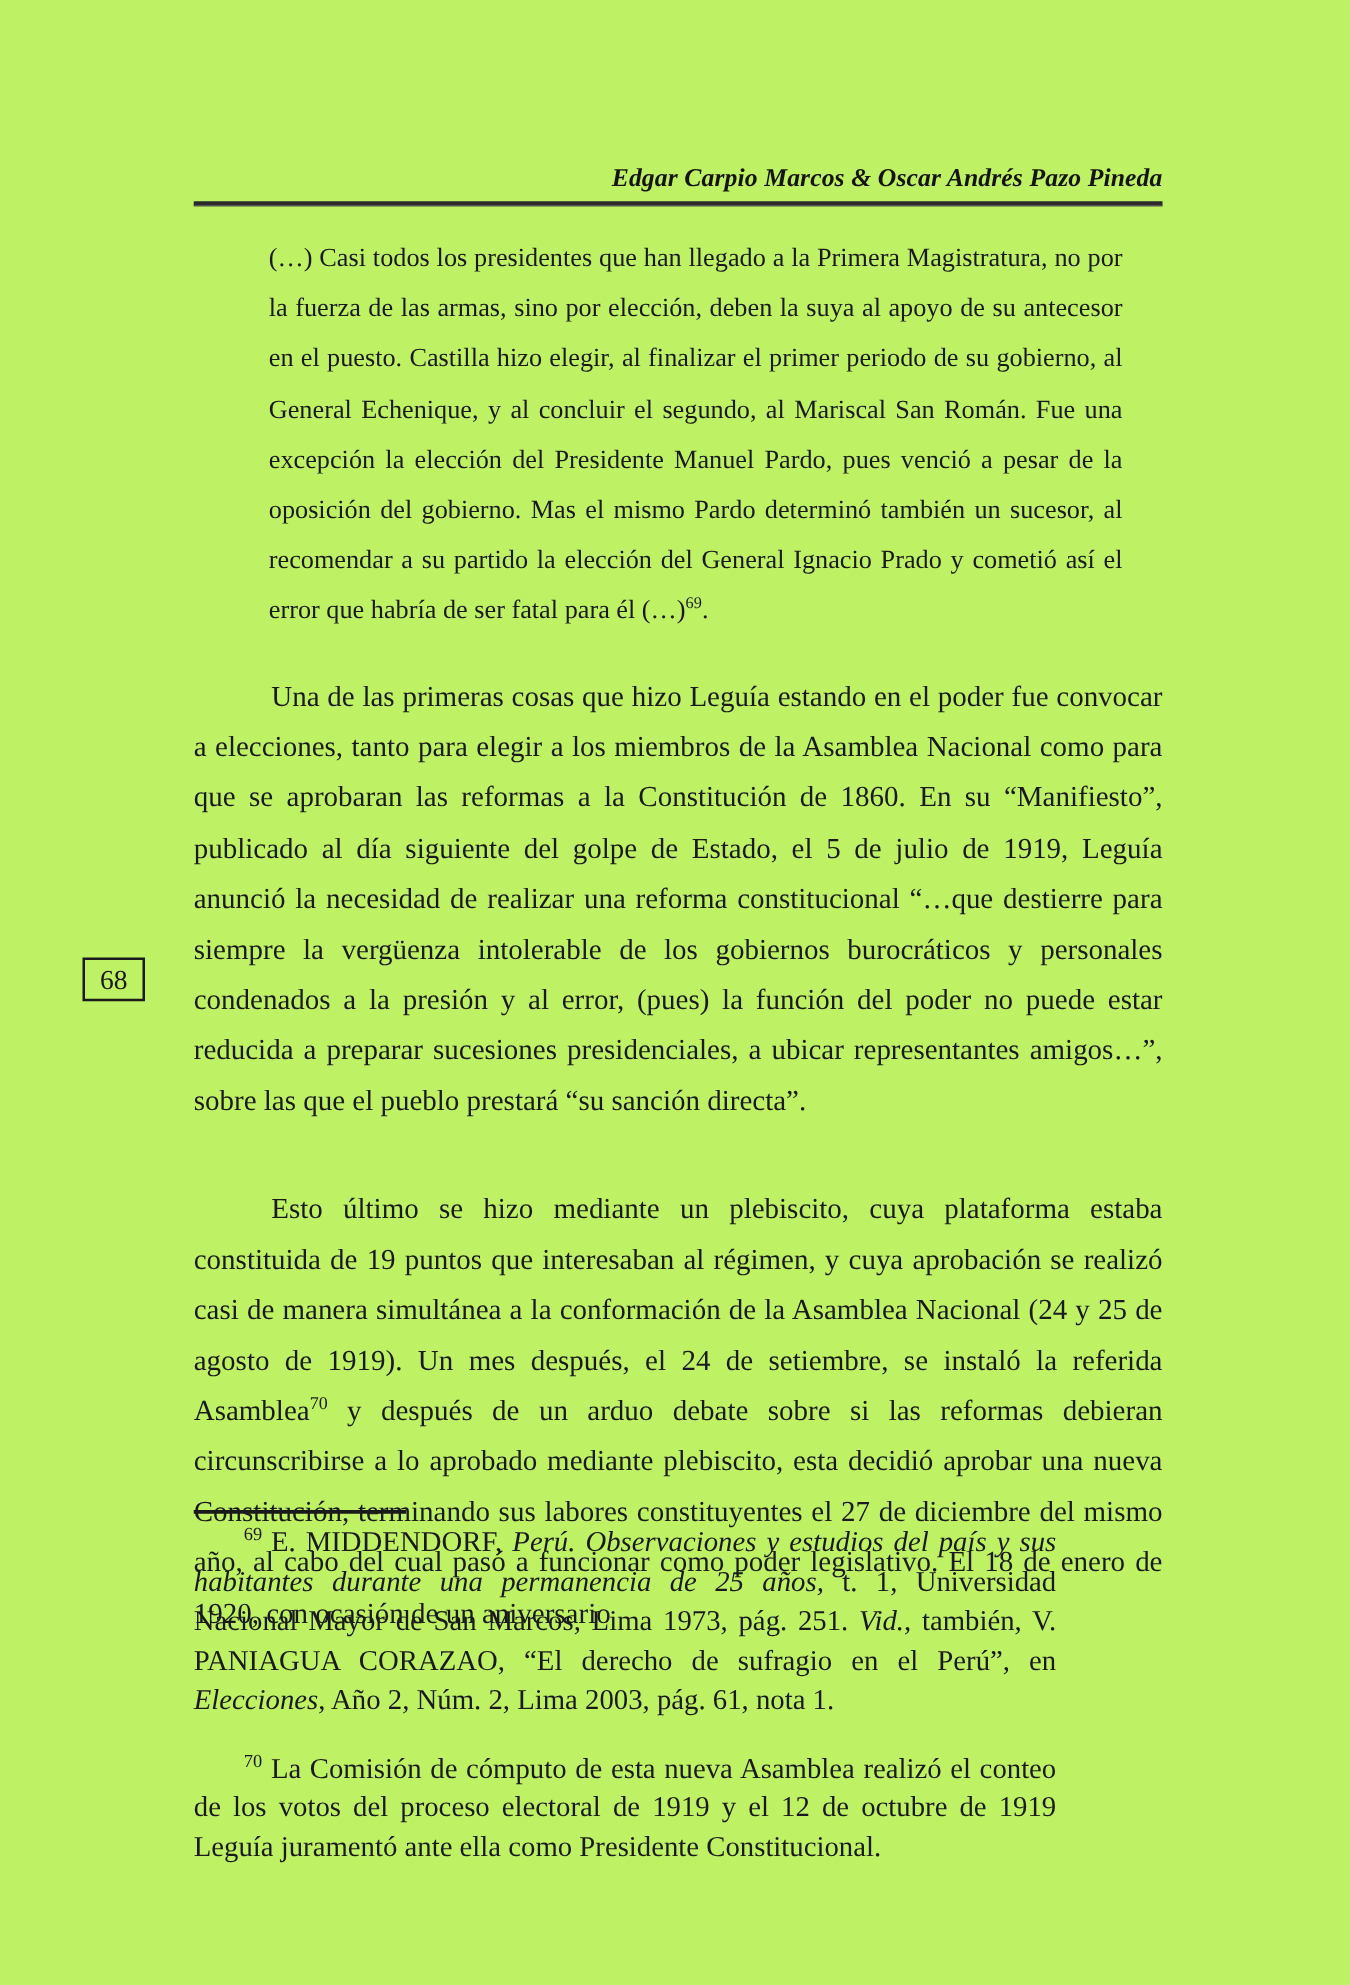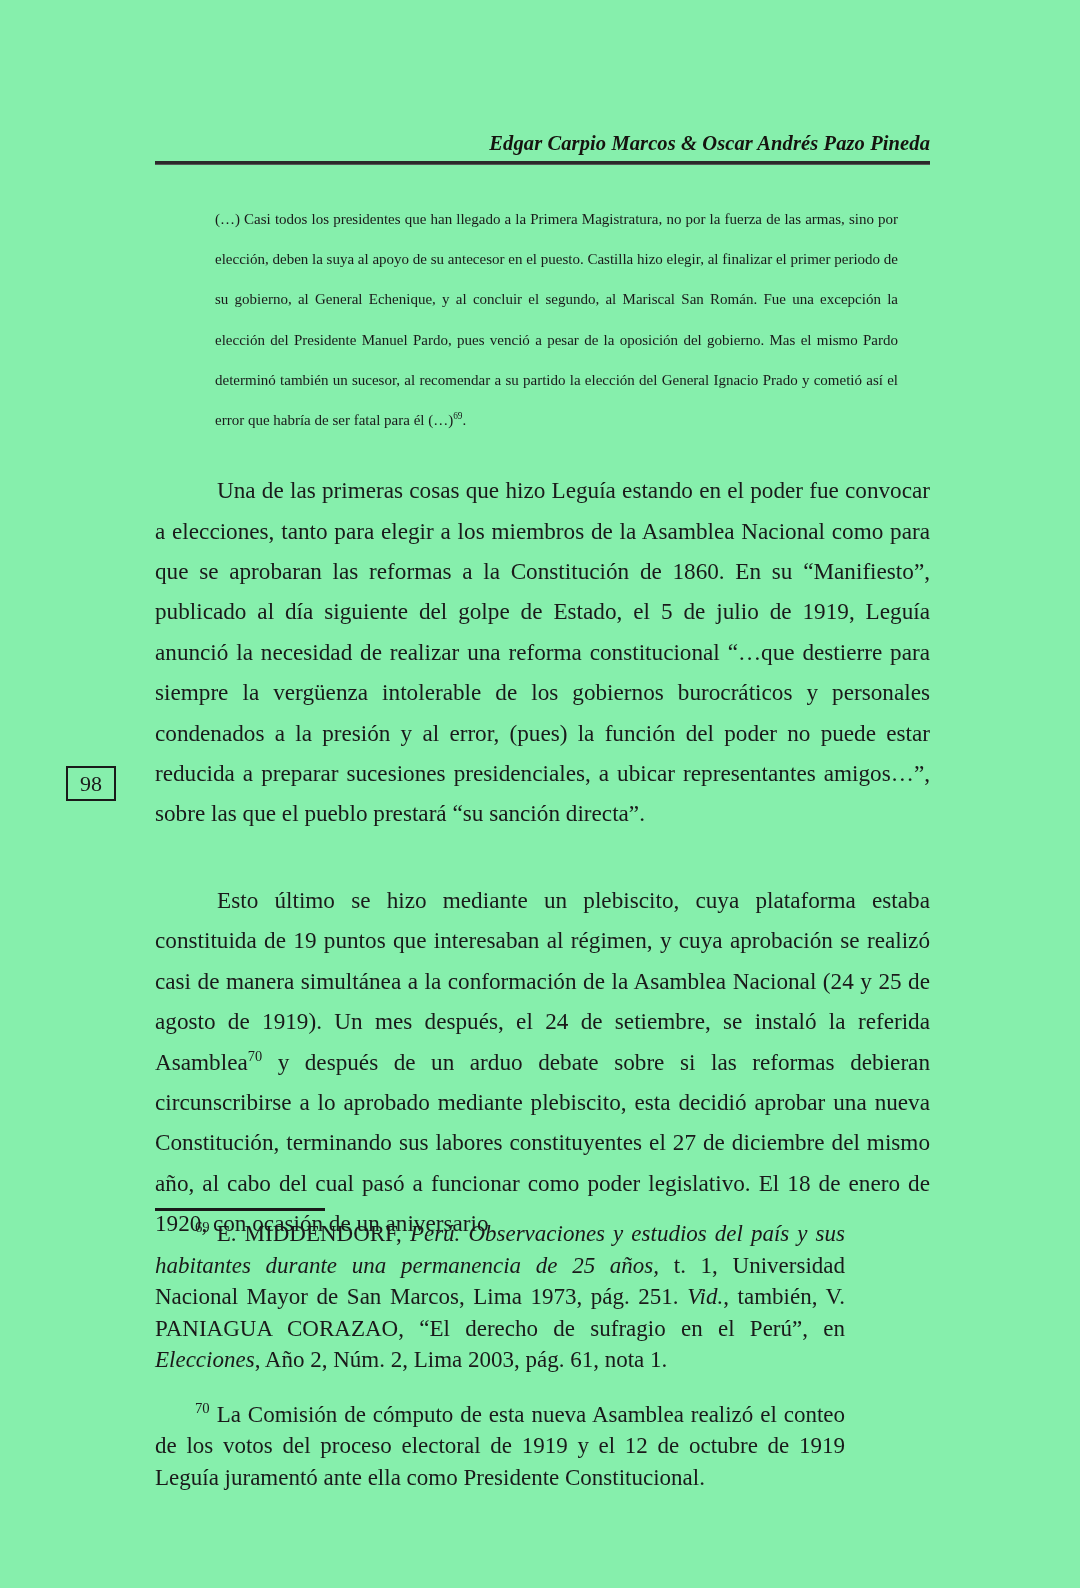--- a/index.html
+++ b/index.html
@@ -13,21 +13,21 @@
     height: 1588px;
     position: relative;
     font-family: "Liberation Serif", "DejaVu Serif", serif;
     color: #1a1a1a;
     overflow: hidden;
   }
 
   .page {
     position: absolute;
     inset: 0;
-    background: #86efac;
+    background: #bef264;
   }
 
   
   .running-head {
     position: absolute;
     left: 155px;
     top: 132px;
     width: 775px;
     text-align: right;
     font-style: italic;
@@ -68,23 +68,23 @@
 
   
   .col {
     position: absolute;
     left: 155px;
     top: 186px;
     width: 775px;
   }
 
   .blockquote {
-    margin: 13px 0 0 60px;
+    margin: 0 0 0 60px;
     width: 683px;
-    font-size: 15px;
+    font-size: 21px;
     line-height: 40.2px;
     text-align: justify;
     text-justify: inter-word;
     hyphens: none;
   }
 
   p.body-par {
     margin: 0;
     width: 775px;
     font-size: 23.2px;
@@ -139,21 +139,21 @@
 </head>
 <body>
 
 <div class="page">
 
   <div class="running-head">Edgar Carpio Marcos &amp; Oscar Andrés Pazo Pineda</div>
 
   <div class="head-rule"></div>
 
   <div class="folio-box">
-    <span class="folio-num">98</span>
+    <span class="folio-num">68</span>
   </div>
 
   <div class="col">
 
     <div class="blockquote"><span>(…) Casi todos los presidentes que han llegado a la Primera Magistratura, no por la fuerza de las armas, sino por elección, deben la suya al apoyo de su antecesor en el puesto. Castilla hizo elegir, al finalizar el primer periodo de su gobierno, al General Echenique, y al concluir el segundo, al Mariscal San Román. Fue una excepción la elección del Presidente Manuel Pardo, pues venció a pesar de la oposición del gobierno. Mas el mismo Pardo determinó también un sucesor, al recomendar a su partido la elección del General Ignacio Prado y cometió así el error que habría de ser fatal para él (…)</span><sup class="fn">69</sup><span>.</span></div>
 
     <p class="body-par gap-1"><span>Una de las primeras cosas que hizo Leguía estando en el poder fue convocar a elecciones, tanto para elegir a los miembros de la Asamblea Nacional como para que se aprobaran las reformas a la Constitución de 1860. En su “Manifiesto”, publicado al día siguiente del golpe de Estado, el 5 de julio de 1919, Leguía anunció la necesidad de realizar una reforma constitucional “…que destierre para siempre la vergüenza intolerable de los gobiernos burocráticos y personales condenados a la presión y al error, (pues) la función del poder no puede estar reducida a preparar sucesiones presidenciales, a ubicar representantes amigos…”, sobre las que el pueblo prestará “su sanción directa”.</span></p>
 
     <p class="body-par gap-2"><span>Esto último se hizo mediante un plebiscito, cuya plataforma estaba constituida de 19 puntos que interesaban al régimen, y cuya aprobación se realizó casi de manera simultánea a la conformación de la Asamblea Nacional (24 y 25 de agosto de 1919). Un mes después, el 24 de setiembre, se instaló la referida Asamblea</span><sup class="fn">70</sup><span> y después de un arduo debate sobre si las reformas debieran circunscribirse a lo aprobado mediante plebiscito, esta decidió aprobar una nueva Constitución, terminando sus labores constituyentes el 27 de diciembre del mismo año, al cabo del cual pasó a funcionar como poder legislativo. El 18 de enero de 1920, con ocasión de un aniversario</span></p>
 

